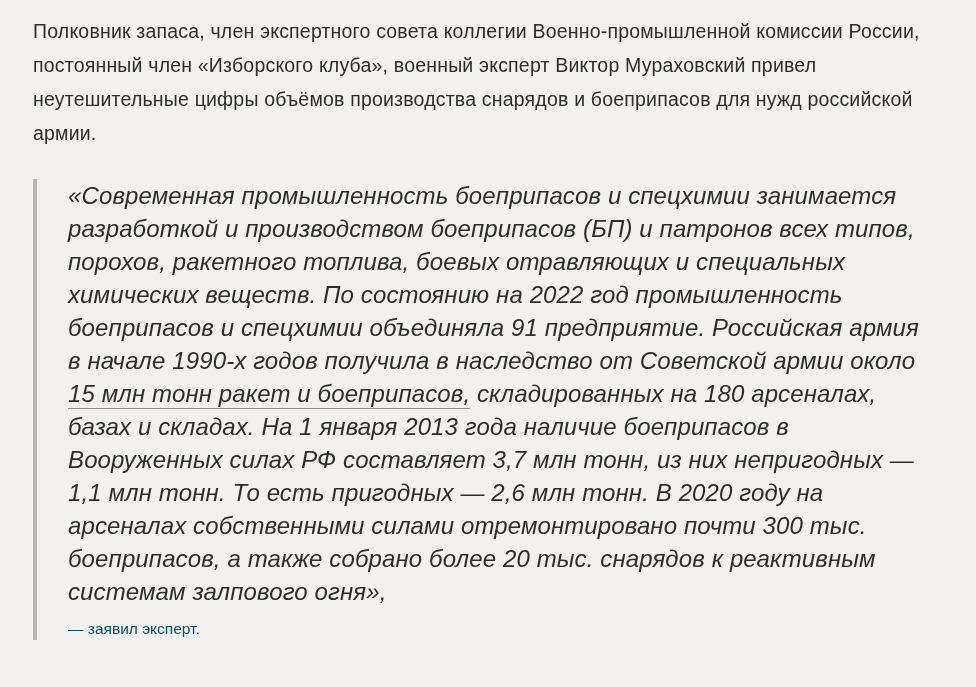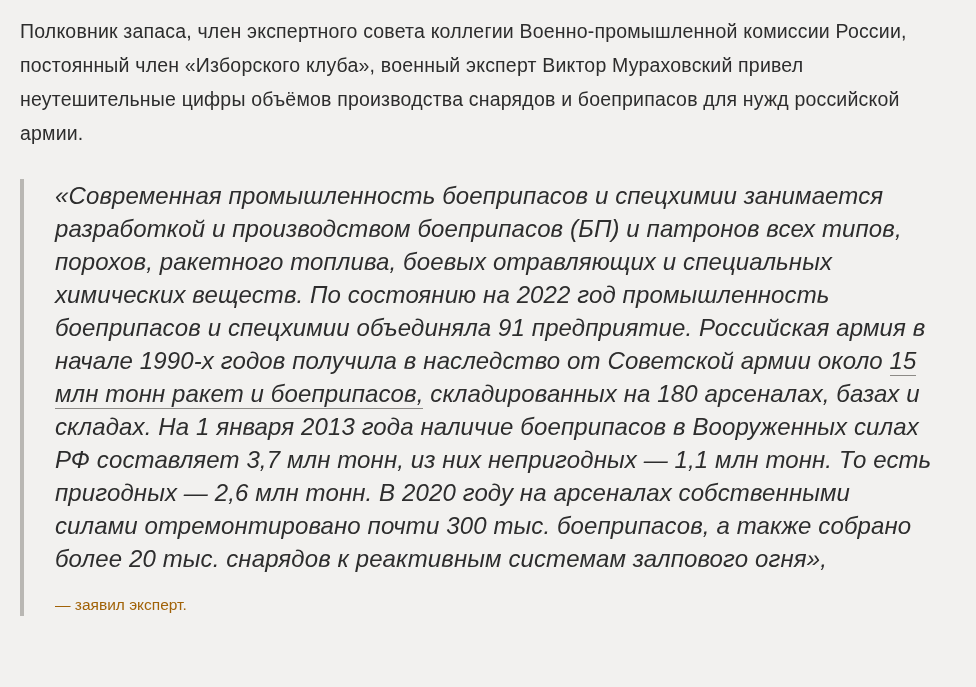--- a/index.html
+++ b/index.html
@@ -11,21 +11,21 @@
     height: 687px;
     background: #f2f1ef;
     font-family: "Liberation Sans", sans-serif;
     color: #2b2b2b;
     overflow: hidden;
   }
   .page {
     width: 976px;
     height: 687px;
     box-sizing: border-box;
-    padding: 14px 30px 0 20px;
+    padding: 14px 30px 0 33px;
   }
   .lead {
     font-size: 19.5px;
     line-height: 34px;
     color: #2d2d2d;
     margin: 0;
     letter-spacing: 0.01em;
   }
   .quote-wrap {
     margin-top: 29px;
@@ -48,24 +48,24 @@
     font-style: italic;
     color: #2d2d2d;
     margin: 0;
     letter-spacing: 0.005em;
   }
   .quote-text .hl {
     border-bottom: 1px solid #8c8a86;
     padding-bottom: 1px;
   }
   .quote-attrib {
-    margin-top: 19px;
+    margin-top: 10px;
     font-size: 15.5px;
     line-height: 22px;
-    color: #a16207;
+    color: #0c4a6e;
     font-style: normal;
   }
 </style>
 </head>
 <body>
 
 <div class="page">
 
   <p class="lead">Полковник запаса, член экспертного совета коллегии Военно-промышленной комиссии России, постоянный член «Изборского клуба», военный эксперт Виктор Мураховский привел неутешительные цифры объёмов производства снарядов и боеприпасов для нужд российской армии.</p>
 

